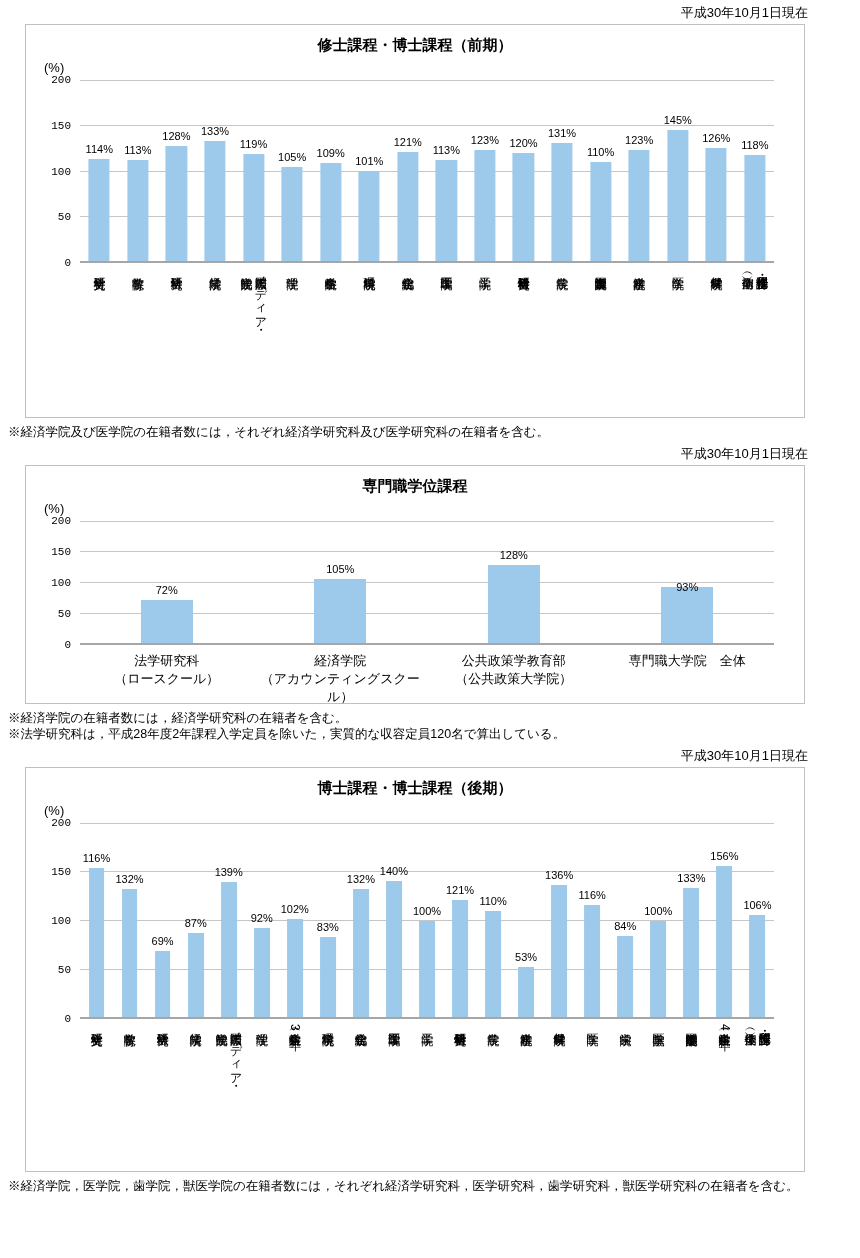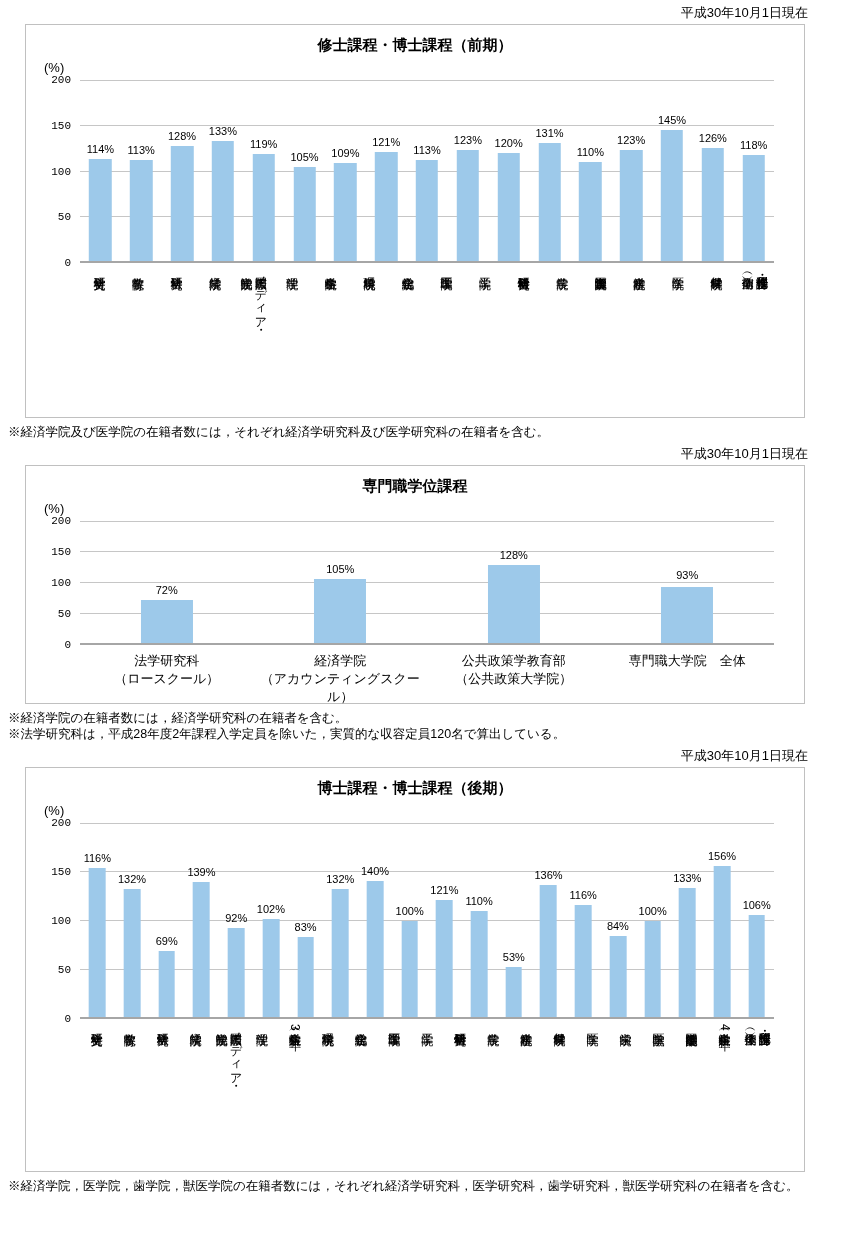--- a/index.html
+++ b/index.html
@@ -113,20 +113,24 @@
               </div>
               <div class="bar-col">
                 <div class="bar" style="height: 96.075px; width: 55%; background: rgb(157, 201, 234);"></div>
                 <div class="bar-value" style="bottom: 99.075px;">105%</div>
               </div>
               <div class="bar-col">
                 <div class="bar" style="height: 99.735px; width: 55%; background: rgb(157, 201, 234);"></div>
                 <div class="bar-value" style="bottom: 102.735px;">109%</div>
               </div>
               <div class="bar-col">
+                <div class="bar" style="height: 92.415px; width: 55%; background: rgb(157, 201, 234);"></div>
+                <div class="bar-value" style="bottom: 95.415px;">101%</div>
+              </div>
+              <div class="bar-col">
                 <div class="bar" style="height: 110.715px; width: 55%; background: rgb(157, 201, 234);"></div>
                 <div class="bar-value" style="bottom: 113.715px;">121%</div>
               </div>
               <div class="bar-col">
                 <div class="bar" style="height: 103.395px; width: 55%; background: rgb(157, 201, 234);"></div>
                 <div class="bar-value" style="bottom: 106.395px;">113%</div>
               </div>
               <div class="bar-col">
                 <div class="bar" style="height: 112.545px; width: 55%; background: rgb(157, 201, 234);"></div>
                 <div class="bar-value" style="bottom: 115.545px;">123%</div>
@@ -260,21 +264,21 @@
               <div class="bar-col">
                 <div class="bar" style="height: 65.1px; width: 30%; background: rgb(157, 201, 234);"></div>
                 <div class="bar-value" style="bottom: 68.1px;">105%</div>
               </div>
               <div class="bar-col">
                 <div class="bar" style="height: 79.36px; width: 30%; background: rgb(157, 201, 234);"></div>
                 <div class="bar-value" style="bottom: 82.36px;">128%</div>
               </div>
               <div class="bar-col">
                 <div class="bar" style="height: 57.66px; width: 30%; background: rgb(157, 201, 234);"></div>
-                <div class="bar-value" style="bottom: 63px; margin-top: 40px;">93%</div>
+                <div class="bar-value" style="bottom: 51px; margin-top: 40px;">93%</div>
               </div>
             </div>
           </div>
         </div>
         <div class="plot-row">
           <div class="y-axis"></div>
           <div class="x-labels" style="height: 54px;">
             <div class="x-cell">
               <span class="xlabel horizontal">法学研究科
 （ロースクール）</span>
@@ -329,20 +333,24 @@
               </div>
               <div class="bar-col">
                 <div class="bar" style="height: 129.36px; width: 48%; background: rgb(157, 201, 234);"></div>
                 <div class="bar-value" style="bottom: 132.36px;">132%</div>
               </div>
               <div class="bar-col">
                 <div class="bar" style="height: 67.62px; width: 48%; background: rgb(157, 201, 234);"></div>
                 <div class="bar-value" style="bottom: 70.62px; text-align: center;">69%</div>
               </div>
               <div class="bar-col">
+                <div class="bar" style="height: 85.26px; width: 48%; background: rgb(157, 201, 234);"></div>
+                <div class="bar-value" style="bottom: 88.26px;">87%</div>
+              </div>
+              <div class="bar-col">
                 <div class="bar" style="height: 136.22px; width: 48%; background: rgb(157, 201, 234);"></div>
                 <div class="bar-value" style="bottom: 139.22px;">139%</div>
               </div>
               <div class="bar-col">
                 <div class="bar" style="height: 90.16px; width: 48%; background: rgb(157, 201, 234);"></div>
                 <div class="bar-value" style="bottom: 93.16px;">92%</div>
               </div>
               <div class="bar-col">
                 <div class="bar" style="height: 99.96px; width: 48%; background: rgb(157, 201, 234);"></div>
                 <div class="bar-value" style="bottom: 102.96px;">102%</div>

